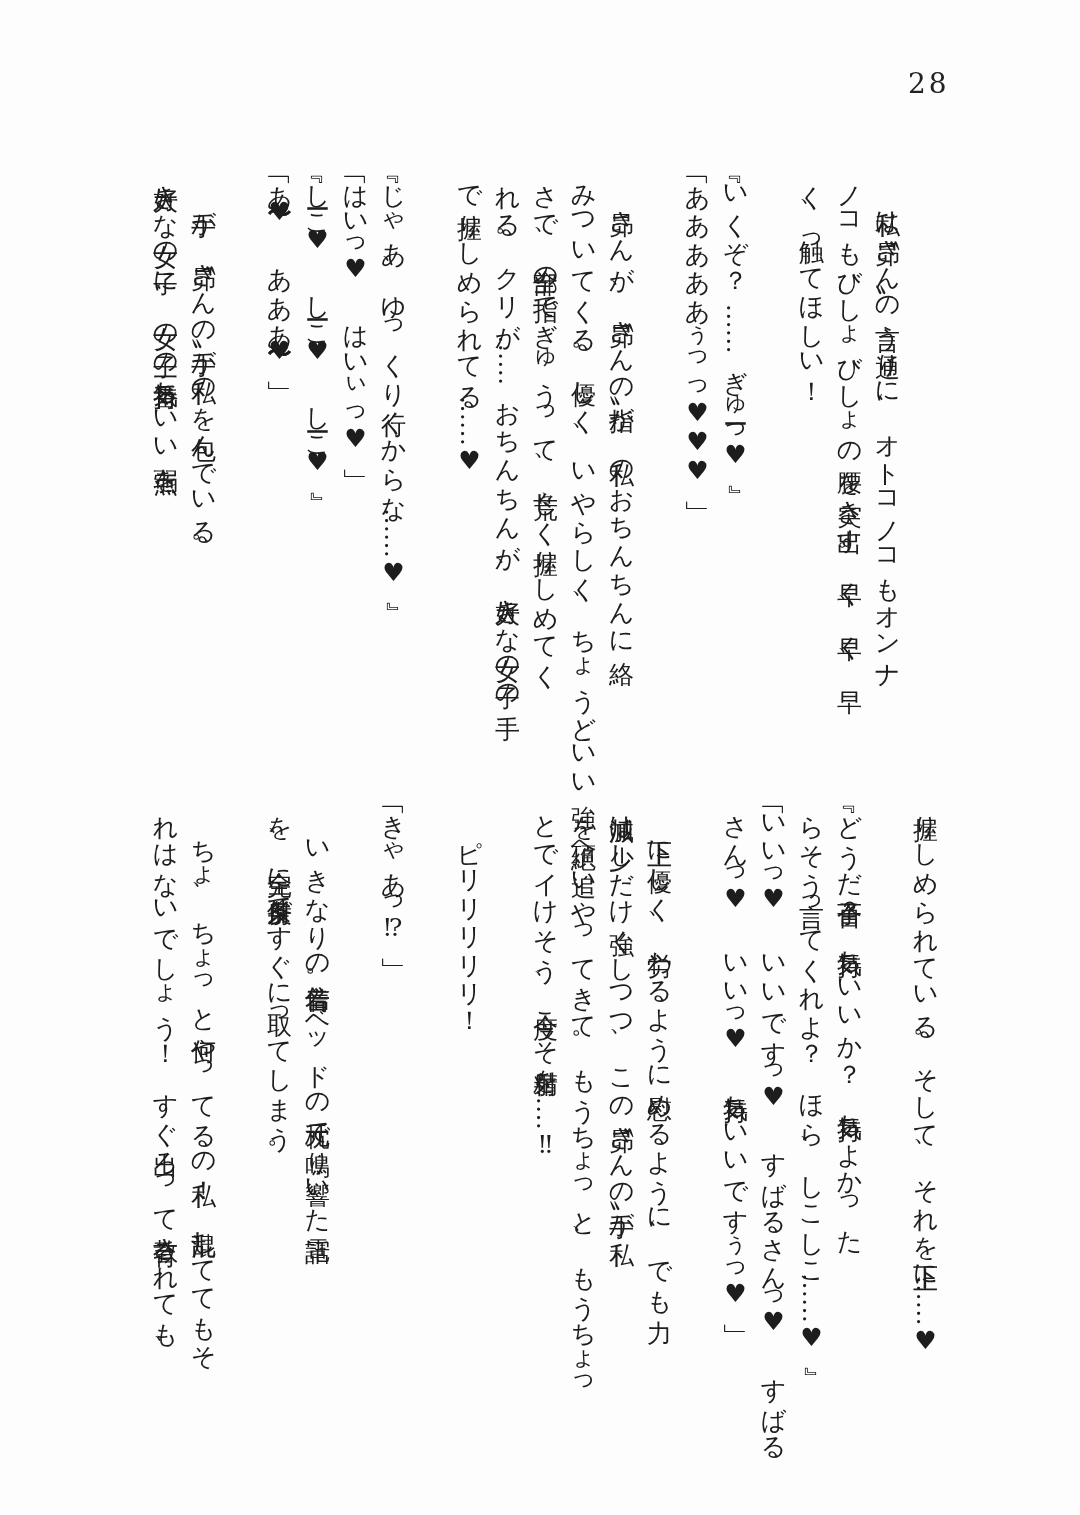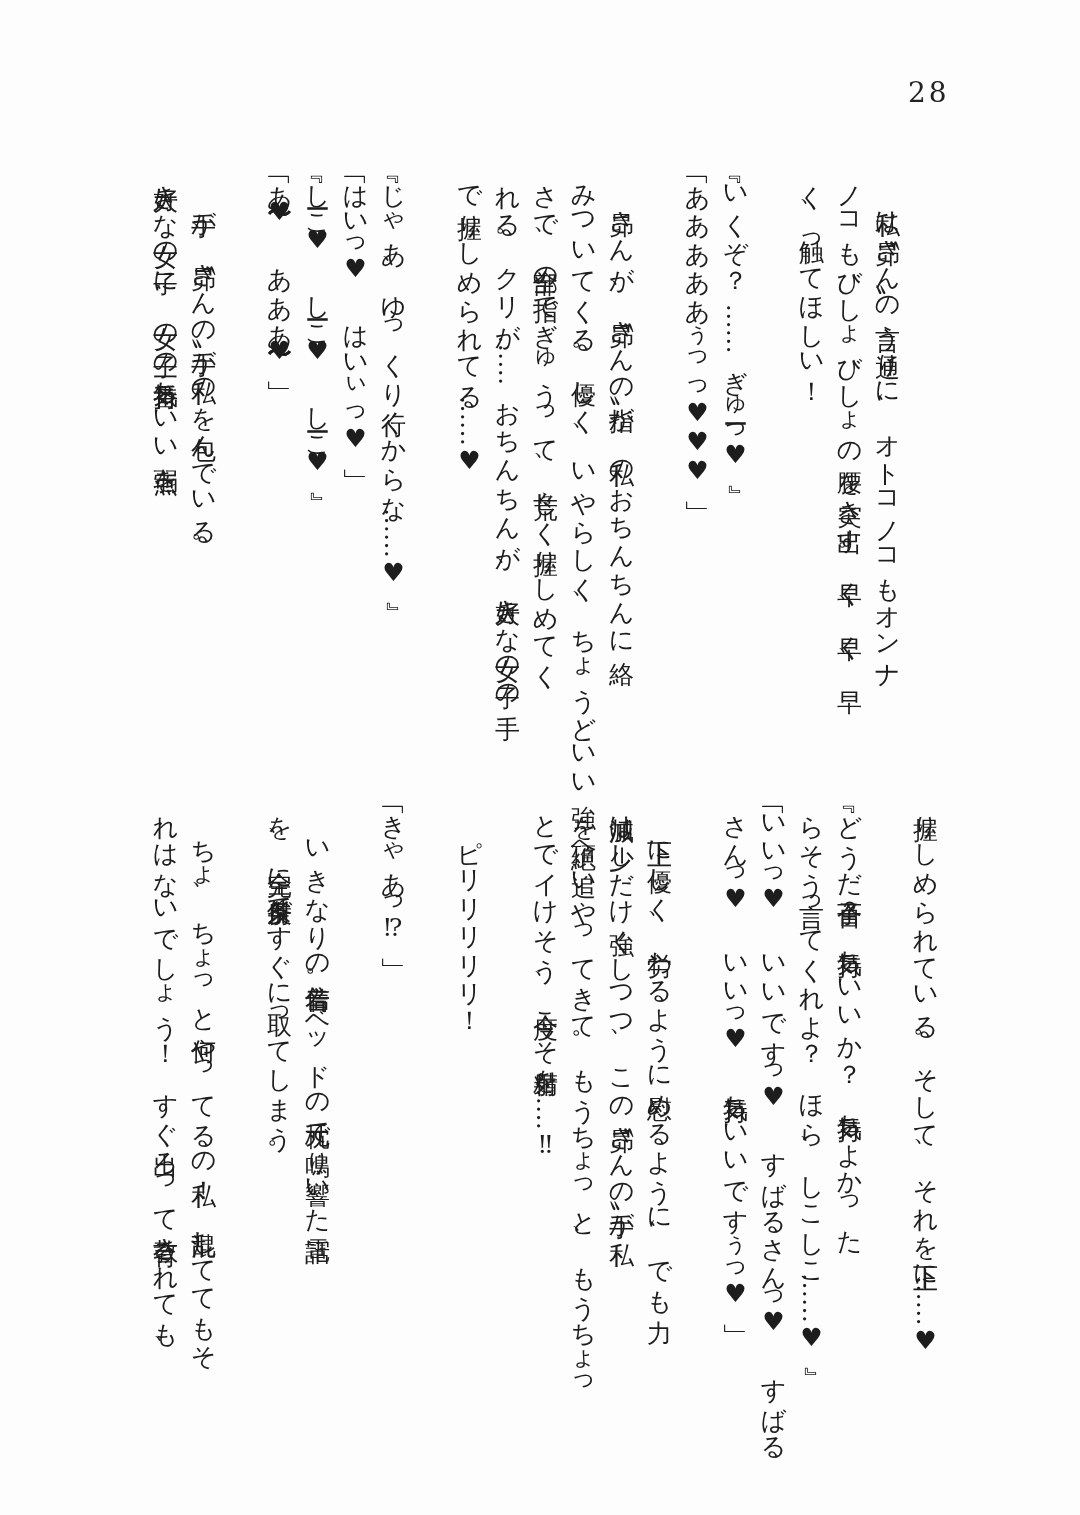--- a/index.html
+++ b/index.html
@@ -13,21 +13,21 @@
     height: 1515px;
     margin: 0 auto;
     background: #fefefee0;
     background-color: #fdfdfd;
     overflow: hidden;
     font-family: "DejaVu Serif", "Liberation Serif", serif;
     color: #1d1d1d;
   }
   .page-number {
     position: absolute;
-    top: 76px;
+    top: 67px;
     left: 908px;
     font-size: 28px;
     letter-spacing: 3px;
     color: #222;
   }
   .band {
     position: absolute;
     writing-mode: vertical-rl;
     text-orientation: mixed;
     font-size: 25px;

